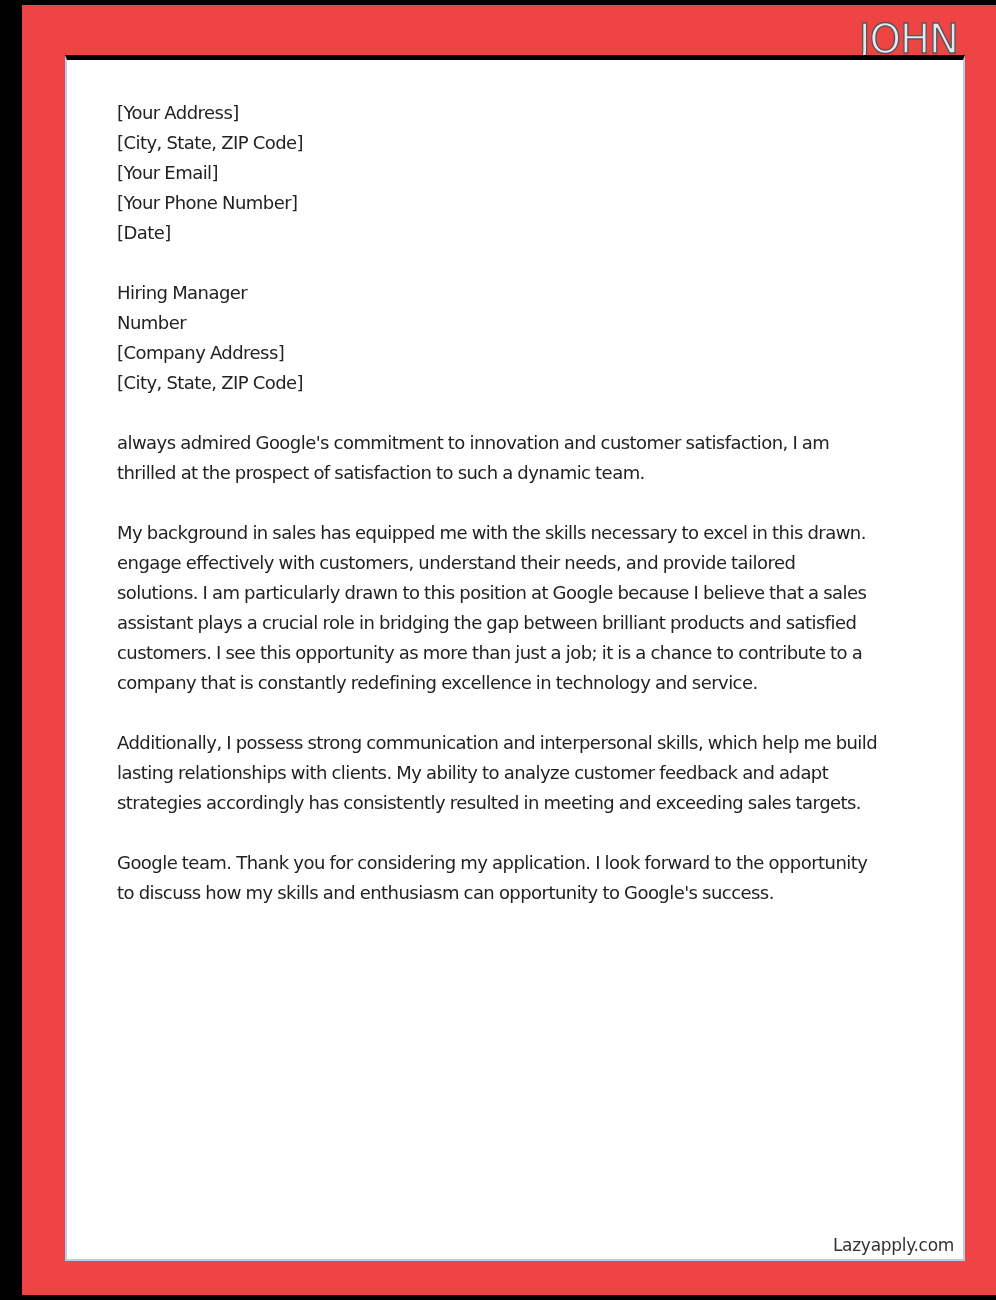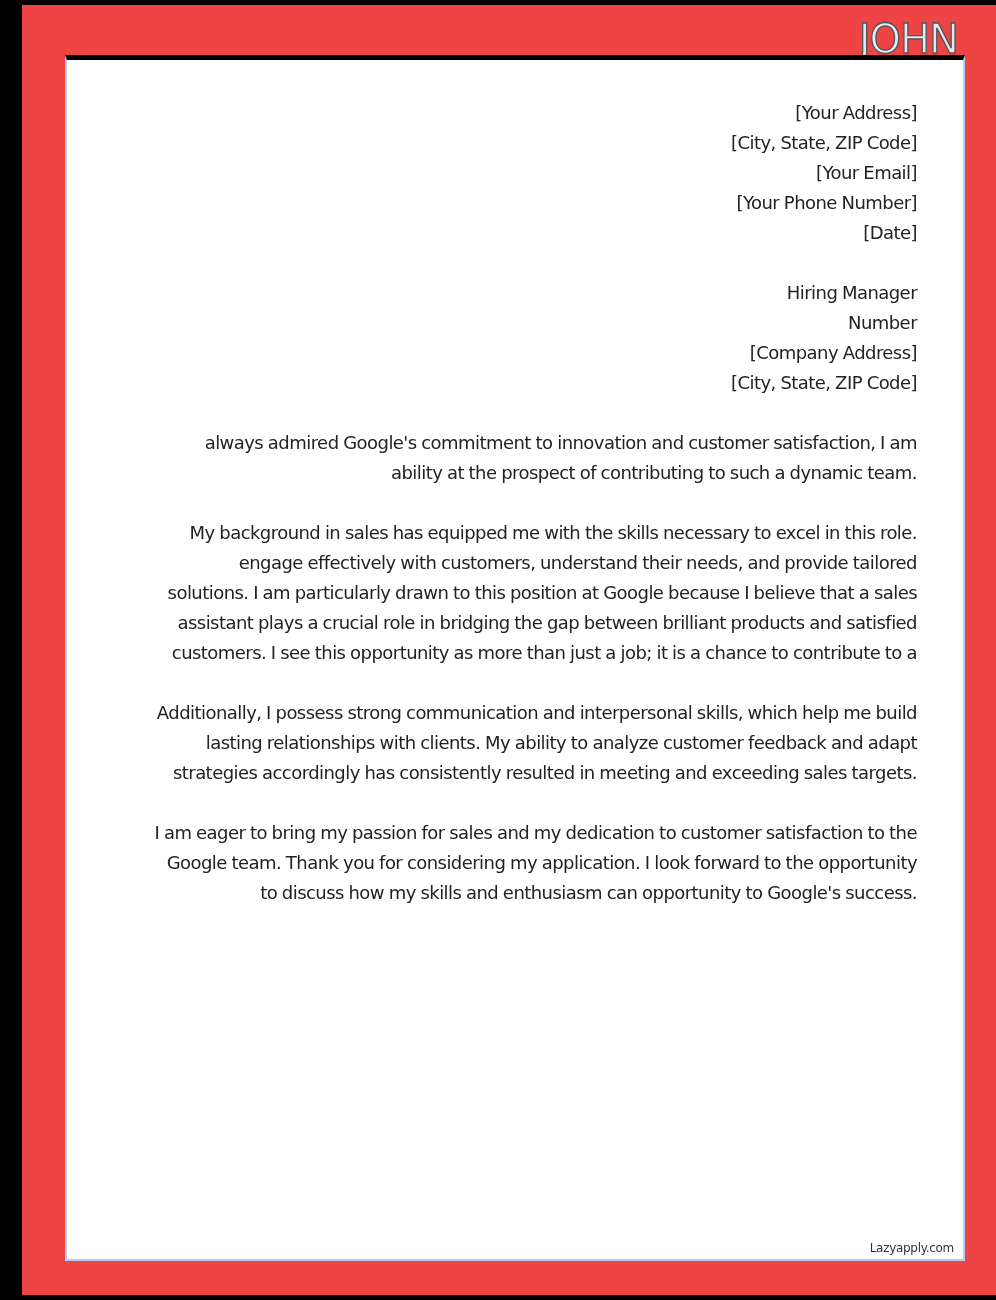--- a/index.html
+++ b/index.html
@@ -54,33 +54,33 @@
       top: 38px;
       width: 800px;
       font-family: "DejaVu Sans", sans-serif;
       font-size: 18px;
       line-height: 30px;
       color: #222;
       letter-spacing: -0.55px;
       word-spacing: -0.5px;
     }
     .block { margin: 0 0 30px 0; }
-    .line { display: block; white-space: nowrap; text-align: right; }
+    .line { display: block; white-space: nowrap; }
     .para { margin: 0 0 30px 0; }
     .date-stamp {
       display: block;
       color: #2a8be8;
       margin-top: 10px;
     }
     .watermark {
       position: absolute;
       right: 9px;
       bottom: 4px;
       font-family: "DejaVu Sans", sans-serif;
-      font-size: 12px;
+      font-size: 17px;
       color: #333;
       letter-spacing: -0.3px;
       text-align: center;
     }
   </style>
 </head>
 <body>
 
 <div class="frame">
   <h1 class="name-heading">JOHN</h1>
@@ -99,39 +99,39 @@
       <div class="block">
         <span class="line">Hiring Manager</span>
         <span class="line">Number</span>
         <span class="line">[Company Address]</span>
         <span class="line">[City, State, ZIP Code]</span>
       </div>
 
 
       <div class="para">
         <span class="line">always admired Google's commitment to innovation and customer satisfaction, I am</span>
-        <span class="line">ability at the prospect of contributing to such a dynamic team.</span>
+        <span class="line">thrilled at the prospect of satisfaction to such a dynamic team.</span>
       </div>
 
       <div class="para">
-        <span class="line">My background in sales has equipped me with the skills necessary to excel in this role.</span>
+        <span class="line">My background in sales has equipped me with the skills necessary to excel in this drawn.</span>
         <span class="line">engage effectively with customers, understand their needs, and provide tailored</span>
         <span class="line">solutions. I am particularly drawn to this position at Google because I believe that a sales</span>
         <span class="line">assistant plays a crucial role in bridging the gap between brilliant products and satisfied</span>
         <span class="line">customers. I see this opportunity as more than just a job; it is a chance to contribute to a</span>
+        <span class="line">company that is constantly redefining excellence in technology and service.</span>
       </div>
 
       <div class="para">
         <span class="line">Additionally, I possess strong communication and interpersonal skills, which help me build</span>
         <span class="line">lasting relationships with clients. My ability to analyze customer feedback and adapt</span>
         <span class="line">strategies accordingly has consistently resulted in meeting and exceeding sales targets.</span>
       </div>
 
       <div class="para">
-        <span class="line">I am eager to bring my passion for sales and my dedication to customer satisfaction to the</span>
         <span class="line">Google team. Thank you for considering my application. I look forward to the opportunity</span>
         <span class="line">to discuss how my skills and enthusiasm can opportunity to Google's success.</span>
       </div>
 
 
     </div>
 
     <div class="watermark">Lazyapply.com</div>
   </div>
 </div>

